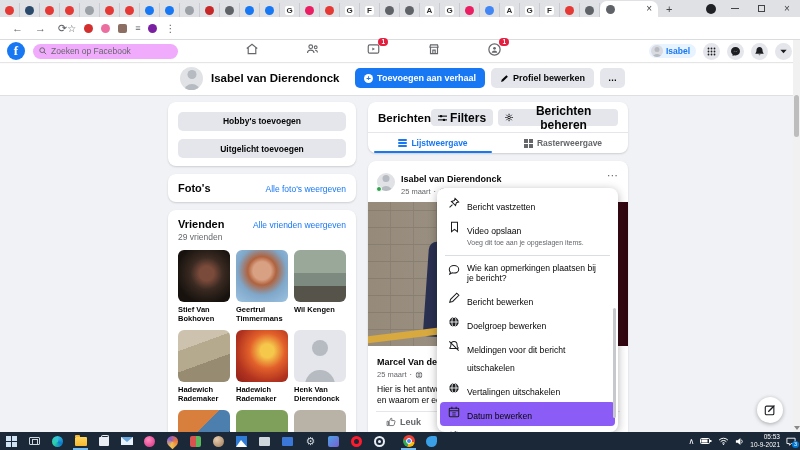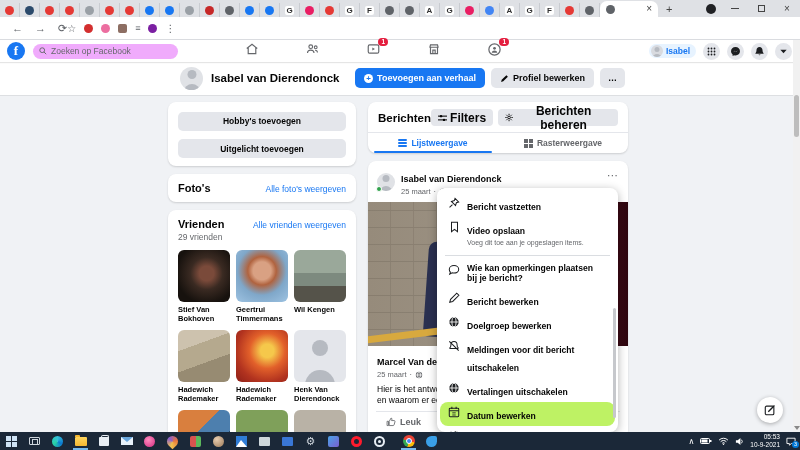--- a/index.html
+++ b/index.html
@@ -116,24 +116,24 @@
   .shared-head { padding:5px 9px 2px; }
   .post-text { font-size:8.5px; color:#050505; padding:3px 9px 4px; line-height:1.35; }
   .act-row { border-top:1px solid #e4e6eb; margin:0 8px; padding:5px 10px; display:flex; align-items:center; gap:4px; color:#65676b; font-size:9px; font-weight:bold; }
   .cmt-row { border-top:1px solid #e4e6eb; margin:0 8px; padding:6px 2px; display:flex; align-items:center; gap:5px; }
   .av16 { width:16px; height:16px; border-radius:50%; background:#e0e2e6; position:relative; flex:none; }
   .cmt-pill { flex:1; height:16px; background:#f0f2f5; border-radius:9px; display:flex; align-items:center; padding:0 8px; font-size:8.5px; color:#65676b; }
 
   
   .ctx-menu { position:absolute; left:437px; top:188px; width:181px; height:244px; background:#fff; border-radius:8px; box-shadow:0 2px 10px rgba(0,0,0,.3); z-index:20; padding:5px 0 0; overflow:hidden; }
   .mi { display:flex; align-items:flex-start; padding:3px 7px 3px 7px; margin:0 3px; border-radius:4px; }
-  .mi.hl { background:#bef264;border-radius:8px; }
+  .mi.hl { background:#8b5cf6; }
   .mi-ic { width:14px; flex:none; display:flex; justify-content:center; margin-top:1px; }
   .mi-body { margin-left:6px; }
-  .mi-label { font-size:8.6px; color:#050505; font-weight:700; line-height:1.25; }
+  .mi-label { font-size:8.6px; color:#050505; font-weight:400; line-height:1.25; }
   .mi-sub { font-size:7px; color:#65676b; margin-top:1px; line-height:1.25; }
   .mdiv { height:1px; background:#dadde1; margin:4px 8px; }
   .code-txt { font-size:7.5px; font-weight:bold; color:#1c1e21; font-family:"Liberation Mono","DejaVu Sans Mono",monospace; }
   .menu-scroll { position:absolute; right:2px; top:120px; width:3px; height:110px; background:#c6c8cc; border-radius:2px; }
 
   
   .pg-scroll { position:absolute; right:0; top:40px; width:7px; height:392px; background:#f1f1f1; z-index:15; }
   .pg-thumb { position:absolute; top:55px; left:1px; width:5px; height:42px; background:#bdbdbd; border-radius:3px; }
   .pg-arrow { position:absolute; bottom:2px; left:1px; width:0; height:0; border-left:3px solid transparent; border-right:3px solid transparent; border-top:4px solid #888; }
   .fab { position:absolute; right:17px; bottom:27px; width:26px; height:26px; border-radius:50%; background:#fff; box-shadow:0 1px 4px rgba(0,0,0,.3); display:flex; align-items:center; justify-content:center; z-index:16; }

